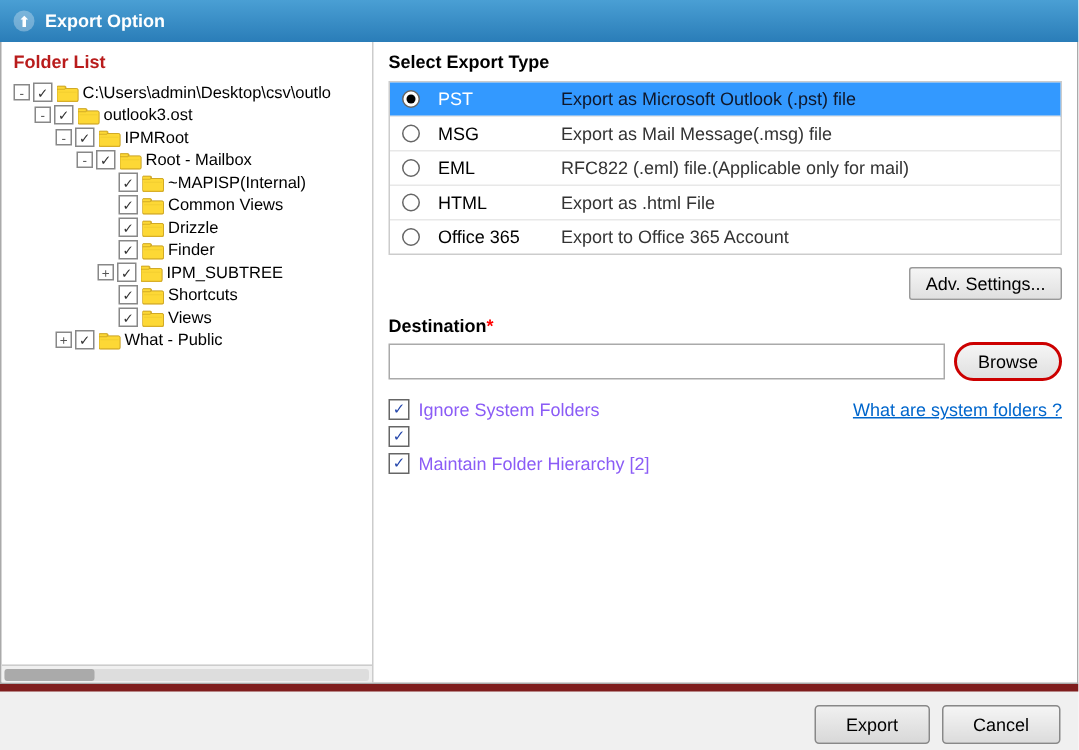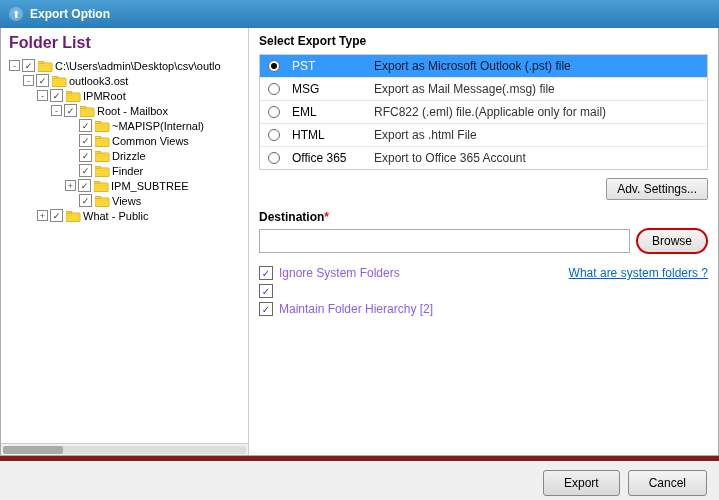--- a/index.html
+++ b/index.html
@@ -42,22 +42,22 @@
     .left-panel {
       width: 248px;
       border-right: 1px solid #ccc;
       display: flex;
       flex-direction: column;
       overflow: hidden;
     }
     .panel-header {
       font-weight: bold;
       padding: 6px 8px 4px 8px;
-      color: #701a75;
-      font-size: 16px;
+      color: #b91c1c;
+      font-size: 12px;
     }
     .folder-tree {
       flex: 1;
       overflow-y: auto;
       overflow-x: auto;
       padding: 2px 4px;
       font-size: 11px;
     }
     .tree-item {
       display: flex;
@@ -453,20 +453,34 @@
     <span class="checkbox checked"></span>
     <span class="folder-icon">
             <svg class="folder-svg" viewBox="0 0 15 12" xmlns="http://www.w3.org/2000/svg">
     <rect x="0" y="3" width="14" height="9" rx="1" fill="#f5c842" stroke="#c8a020" stroke-width="0.5"></rect>
     <rect x="0" y="1.5" width="6" height="2.5" rx="0.5" fill="#f5c842" stroke="#c8a020" stroke-width="0.5"></rect>
     <rect x="0" y="3" width="14" height="8.5" rx="1" fill="#fdd835" stroke="#c8a020" stroke-width="0.5"></rect>
     <rect x="0" y="1.5" width="5.5" height="2" rx="0.5" fill="#fdd835" stroke="#c8a020" stroke-width="0.5"></rect>
     <line x1="1" y1="5.5" x2="13" y2="5.5" stroke="#c8a020" stroke-width="0.3" opacity="0.4"></line>
   </svg>
           </span>
+    <span>Shortcuts</span>
+  </div>
+        <div class="tree-item indent-5">
+    <span class="expand-icon"></span>
+    <span class="checkbox checked"></span>
+    <span class="folder-icon">
+            <svg class="folder-svg" viewBox="0 0 15 12" xmlns="http://www.w3.org/2000/svg">
+    <rect x="0" y="3" width="14" height="9" rx="1" fill="#f5c842" stroke="#c8a020" stroke-width="0.5"></rect>
+    <rect x="0" y="1.5" width="6" height="2.5" rx="0.5" fill="#f5c842" stroke="#c8a020" stroke-width="0.5"></rect>
+    <rect x="0" y="3" width="14" height="8.5" rx="1" fill="#fdd835" stroke="#c8a020" stroke-width="0.5"></rect>
+    <rect x="0" y="1.5" width="5.5" height="2" rx="0.5" fill="#fdd835" stroke="#c8a020" stroke-width="0.5"></rect>
+    <line x1="1" y1="5.5" x2="13" y2="5.5" stroke="#c8a020" stroke-width="0.3" opacity="0.4"></line>
+  </svg>
+          </span>
     <span>Views</span>
   </div>
         <div class="tree-item indent-3">
     <span class="expand-icon" style="border:1px solid #888;width:11px;height:11px;display:inline-flex;align-items:center;justify-content:center;">+</span>
     <span class="checkbox checked"></span>
     <span class="folder-icon">
             <svg class="folder-svg" viewBox="0 0 15 12" xmlns="http://www.w3.org/2000/svg">
     <rect x="0" y="3" width="14" height="9" rx="1" fill="#f5c842" stroke="#c8a020" stroke-width="0.5"></rect>
     <rect x="0" y="1.5" width="6" height="2.5" rx="0.5" fill="#f5c842" stroke="#c8a020" stroke-width="0.5"></rect>
     <rect x="0" y="3" width="14" height="8.5" rx="1" fill="#fdd835" stroke="#c8a020" stroke-width="0.5"></rect>

